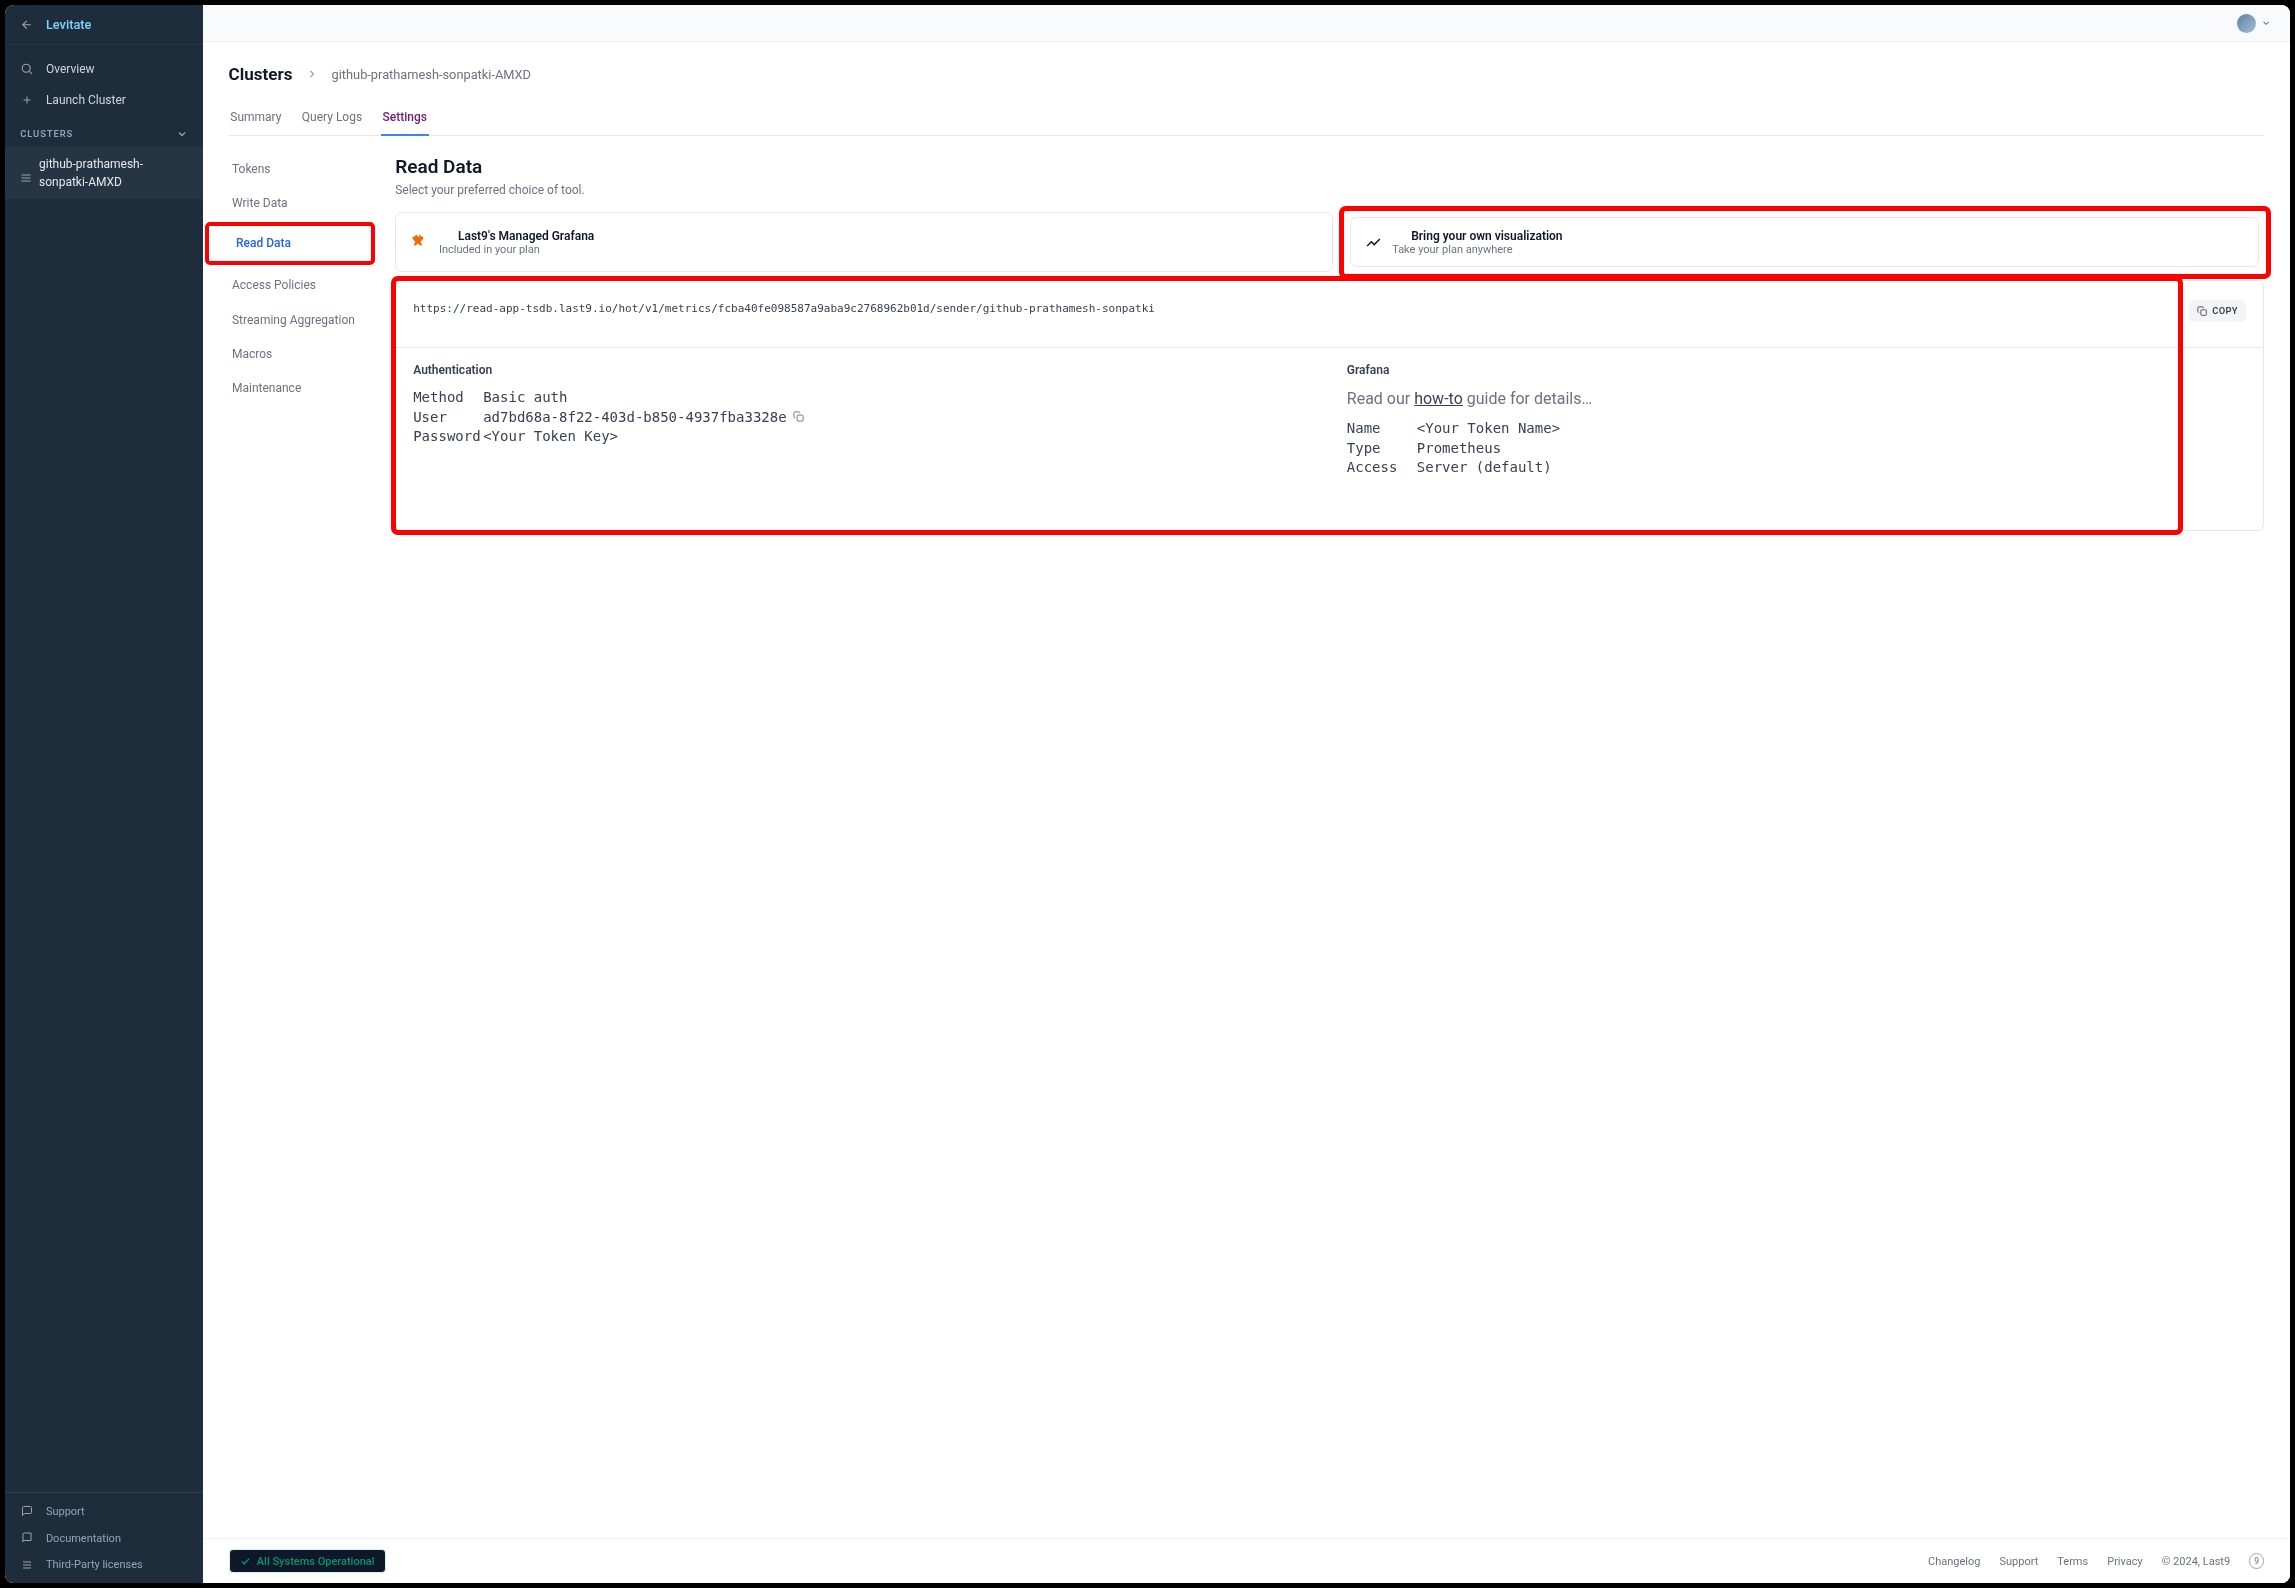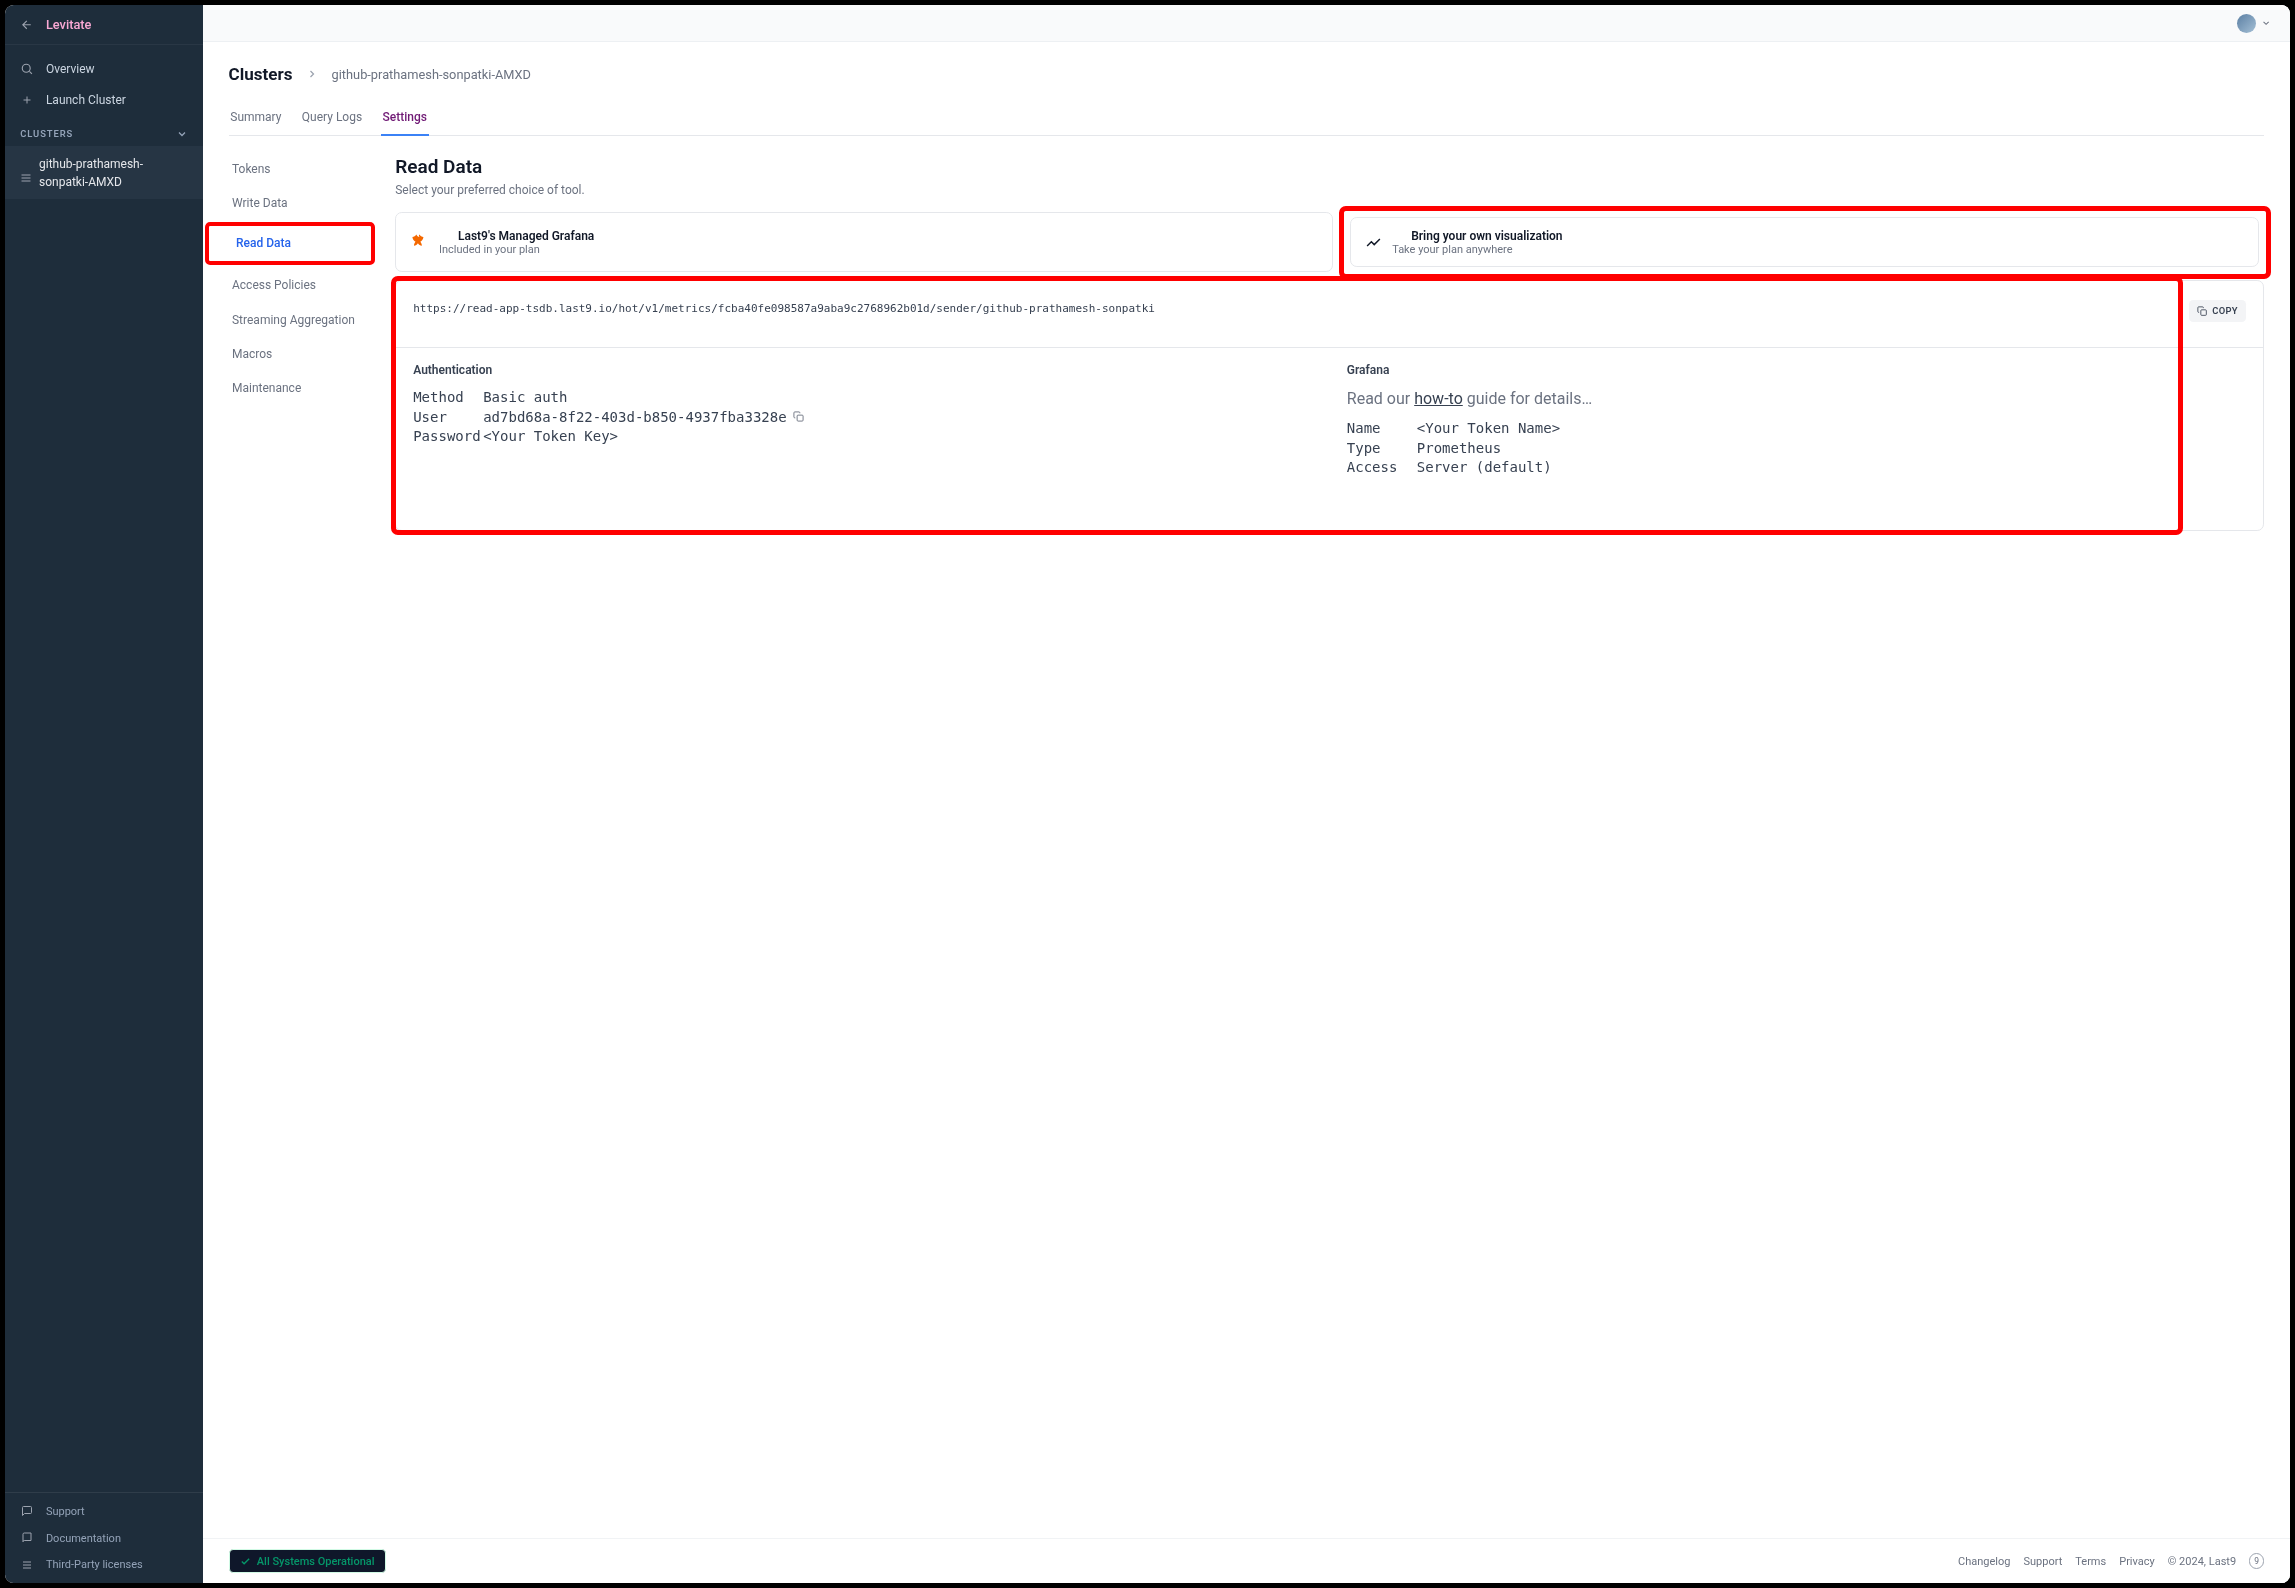--- a/index.html
+++ b/index.html
@@ -32,21 +32,21 @@
       align-items: center;
       gap: 12px;
       padding: 12px 15.3px;
       border-bottom: 0.9px solid rgba(255,255,255,0.05);
     }
     .sidebar-header .back-arrow {
       color: #9ca3af;
       display: inline-flex;
     }
     .sidebar-header .title {
-      color: #f9a8d4;
+      color: #7dd3fc;
       font-size: 12.8px;
       font-weight: 500;
     }
     .sidebar-nav {
       padding-top: 8.5px;
     }
     .nav-item {
       display: flex;
       align-items: center;
       gap: 12px;
@@ -350,21 +350,21 @@
       background: #0f172a;
       padding: 4.3px 10.2px;
       border-radius: 4px;
       color: #059669;
       font-weight: 500;
       font-size: 11px;
     }
     .footer-right {
       display: flex;
       align-items: center;
-      gap: 13px;
+      gap: 19px;
     }
     .footer-link { cursor: pointer; color: #6b7280; }
     .brand-badge {
       width: 15.3px; height: 15.3px;
       border: 1.3px solid #9ca3af;
       border-radius: 50%;
       display: inline-flex;
       align-items: center;
       justify-content: center;
       font-size: 8.5px;

